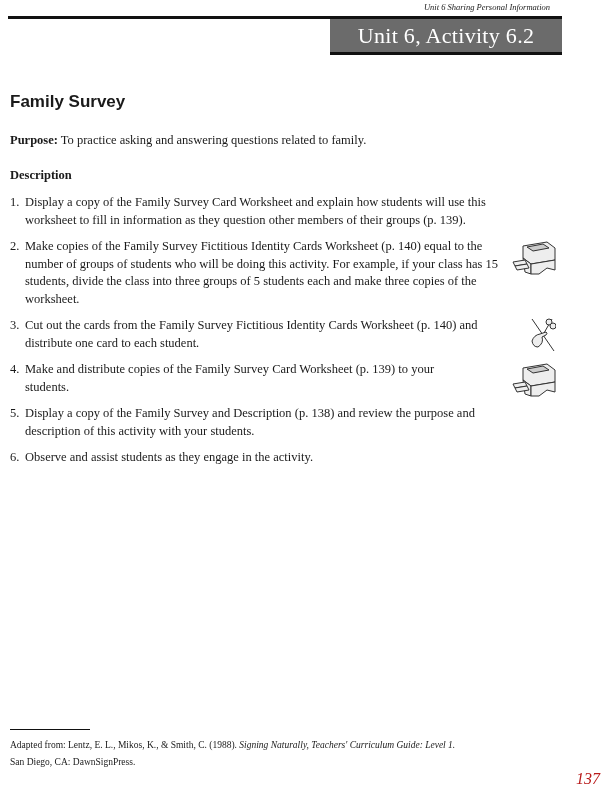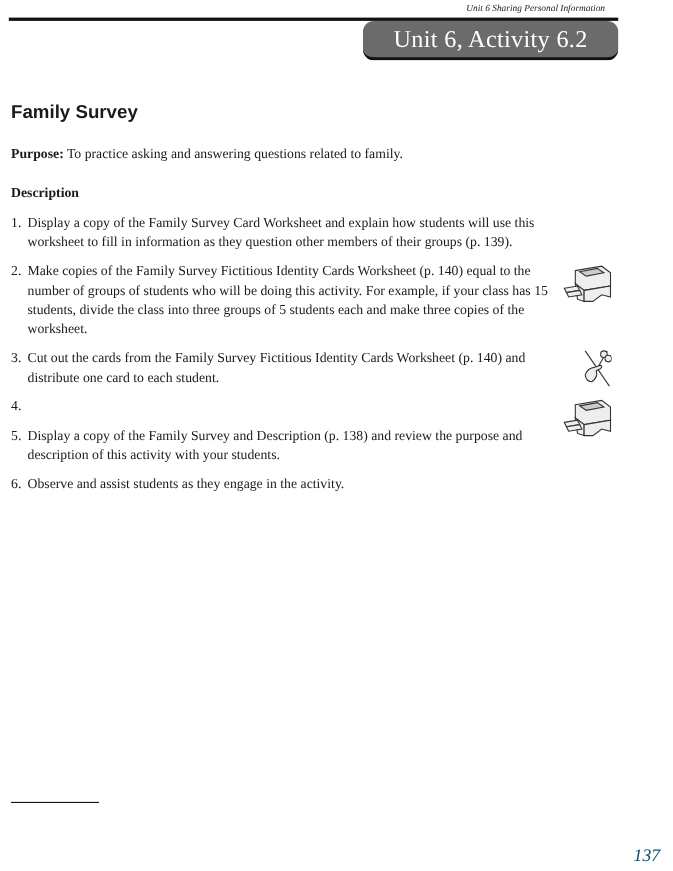--- a/index.html
+++ b/index.html
@@ -2,21 +2,21 @@
 <html><head>
   <meta charset="utf-8">
   <style>
     html, body { margin: 0; padding: 0; background: #ffffff; }
     body { width: 612px; height: 792px; position: relative; overflow: hidden; color: #1a1a1a; }
     .serif { font-family: "Liberation Serif", "DejaVu Serif", serif; }
     .sans { font-family: "Liberation Sans", "DejaVu Sans", sans-serif; }
 
     .running-head { position: absolute; top: 2px; right: 62px; font-size: 8.5px; font-style: italic; }
     .top-rule { position: absolute; top: 16px; left: 8px; width: 554px; height: 3px; background: #111; }
-    .title-box { position: absolute; top: 19px; left: 330px; width: 232px; height: 33px; background: #6b6b6b; border-bottom: 3px solid #111; display:flex; align-items:center; justify-content:center;border-radius:10px; }
+    .title-box { position: absolute; top: 19px; left: 330px; width: 232px; height: 33px; background: #6b6b6b; border-bottom: 3px solid #111; display:flex; align-items:center; justify-content:center; }
     .title-box span { color: #fff; font-size: 22px; letter-spacing: 0.3px; }
 
     .section-title { position: absolute; top: 92px; left: 10px; font-size: 17px; font-weight: bold; }
     .purpose { position: absolute; top: 133px; left: 10px; font-size: 12.5px; }
     .purpose b { font-weight: bold; text-align: center; }
     .desc-head { position: absolute; top: 168px; left: 10px; font-size: 12.5px; font-weight: bold; }
 
     ol.steps { position: absolute; top: 194px; left: 10px; width: 510px; margin: 0; padding: 0; list-style: none; font-size: 12.5px; line-height: 17.5px; }
     ol.steps li { display: flex; margin-bottom: 9px; }
     ol.steps li .num { width: 15px; flex: none; }
@@ -24,21 +24,21 @@
     .narrow { max-width: 485px; }
 
     .icon { position: absolute; }
     .copier1 { top: 238px; left: 511px; }
     .scissors { top: 317px; left: 530px; }
     .copier2 { top: 360px; left: 511px; }
 
     .foot-rule { position: absolute; top: 729px; left: 10px; width: 80px; height: 1px; background: #111; }
     .footnote { position: absolute; top: 737px; left: 10px; font-size: 9.5px; line-height: 17px; }
     .footnote i { font-style: italic; }
-    .page-num { position: absolute; top: 770px; right: 12px; font-size: 16px; font-style: italic; color: #0c4a6e; }
+    .page-num { position: absolute; top: 770px; right: 12px; font-size: 16px; font-style: italic; color: #b91c1c; }
   </style>
 </head>
 <body>
 
 <div class="running-head serif">Unit 6 Sharing Personal Information</div>
 <div class="top-rule"></div>
 <div class="title-box serif">
   <span>Unit 6, Activity 6.2</span>
 </div>
 
@@ -58,20 +58,21 @@
   <li>
       <span class="num">2.</span>
       <span class="txt narrow">Make copies of the Family Survey Fictitious Identity Cards Worksheet (p. 140) equal to the number of groups of students who will be doing this activity. For example, if your class has 15 students, divide the class into three groups of 5 students each and make three copies of the worksheet.</span>
     </li>
   <li>
       <span class="num">3.</span>
       <span class="txt narrow">Cut out the cards from the Family Survey Fictitious Identity Cards Worksheet (p. 140) and distribute one card to each student.</span>
     </li>
   <li>
       <span class="num">4.</span>
+      <span class="txt" style="max-width:440px">Make and distribute copies of the Family Survey Card Worksheet (p. 139) to your students.</span>
     </li>
   <li>
       <span class="num">5.</span>
       <span class="txt">Display a copy of the Family Survey and Description (p. 138) and review the purpose and description of this activity with your students.</span>
     </li>
   <li>
       <span class="num">6.</span>
       <span class="txt">Observe and assist students as they engage in the activity.</span>
     </li>
 </ol>
@@ -103,15 +104,17 @@
     <path d="M12 20 L20 26 L20 36 L14 34 Z"></path>
     <path d="M20 26 L44 22 L44 32 L36 30 L28 36 L20 36 Z"></path>
     <path d="M16 9 L32 6 L38 10 L22 13 Z" fill="#ccc"></path>
     <path d="M2 24 L14 22 L16 26 L4 28 Z"></path>
     <path d="M4 28 L16 26 L18 30 L6 32 Z"></path>
   </g>
 </svg>
 
 <div class="foot-rule"></div>
 <div class="footnote serif">
+  <div><span>Adapted from: Lentz, E. L., Mikos, K., &amp; Smith, C. (1988). </span><i>Signing Naturally, Teachers' Curriculum Guide: Level 1.</i></div>
+  <div>San Diego, CA: DawnSignPress.</div>
 </div>
 
 <div class="page-num serif">137</div>
 
 </body></html>

